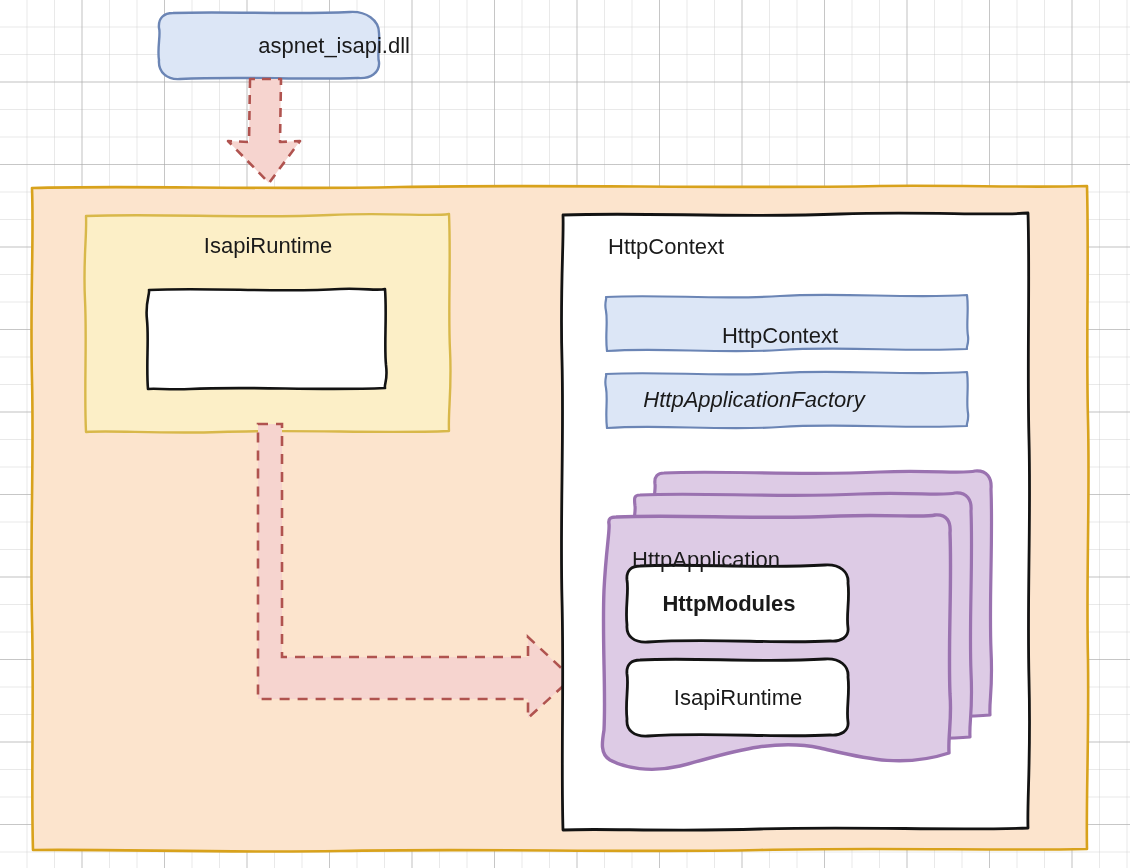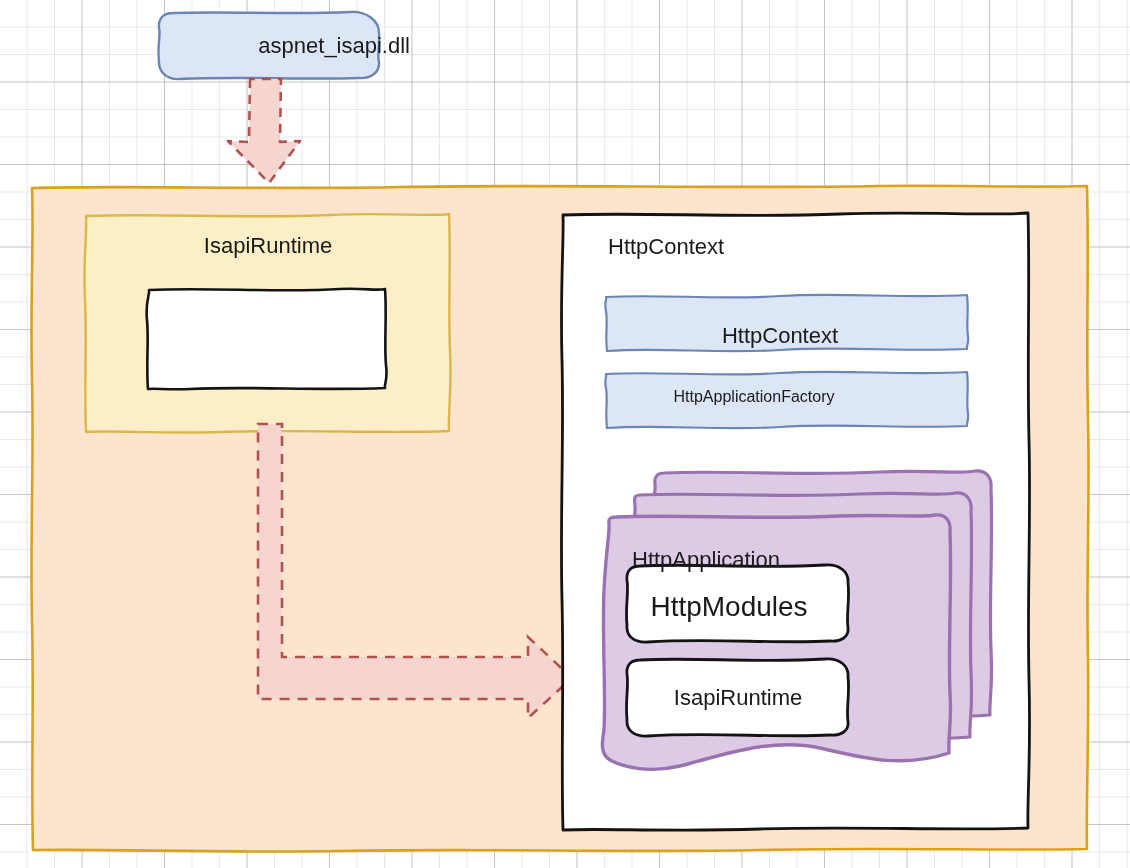--- a/index.html
+++ b/index.html
@@ -138,21 +138,21 @@
 
   <div class="lbl lbl-center" style="left:158px; top:35px; width:252px; font-size:22px;text-align:right;">aspnet_isapi.dll</div>
 
   <div class="lbl lbl-center" style="left:86px; top:235px; width:364px; font-size:22px;">IsapiRuntime</div>
 
 
   <div class="lbl" style="left:608px; top:236px; font-size:22px;">HttpContext</div>
 
   <div class="lbl lbl-center" style="left:606px; top:325px; width:308px; font-size:22px;margin-left:20px;">HttpContext</div>
 
-  <div class="lbl lbl-center" style="left:606px; top:389px; width:296px; font-size:16px;">HttpApplicationFactory</div>
+  <div class="lbl lbl-center" style="left:606px; top:389px; width:296px; font-size:22px;font-style:italic;">HttpApplicationFactory</div>
 
   <div class="lbl" style="left:632px; top:525px; font-size:22px;margin-top:24px;">HttpApplication</div>
 
-  <div class="lbl lbl-center" style="left:627px; top:593px; width:204px; font-size:28px;">HttpModules</div>
+  <div class="lbl lbl-center" style="left:627px; top:593px; width:204px; font-size:22px;font-weight:bold;">HttpModules</div>
 
   <div class="lbl lbl-center" style="left:627px; top:687px; width:222px; font-size:22px;">IsapiRuntime</div>
 
 </div>
 
 </body></html>

